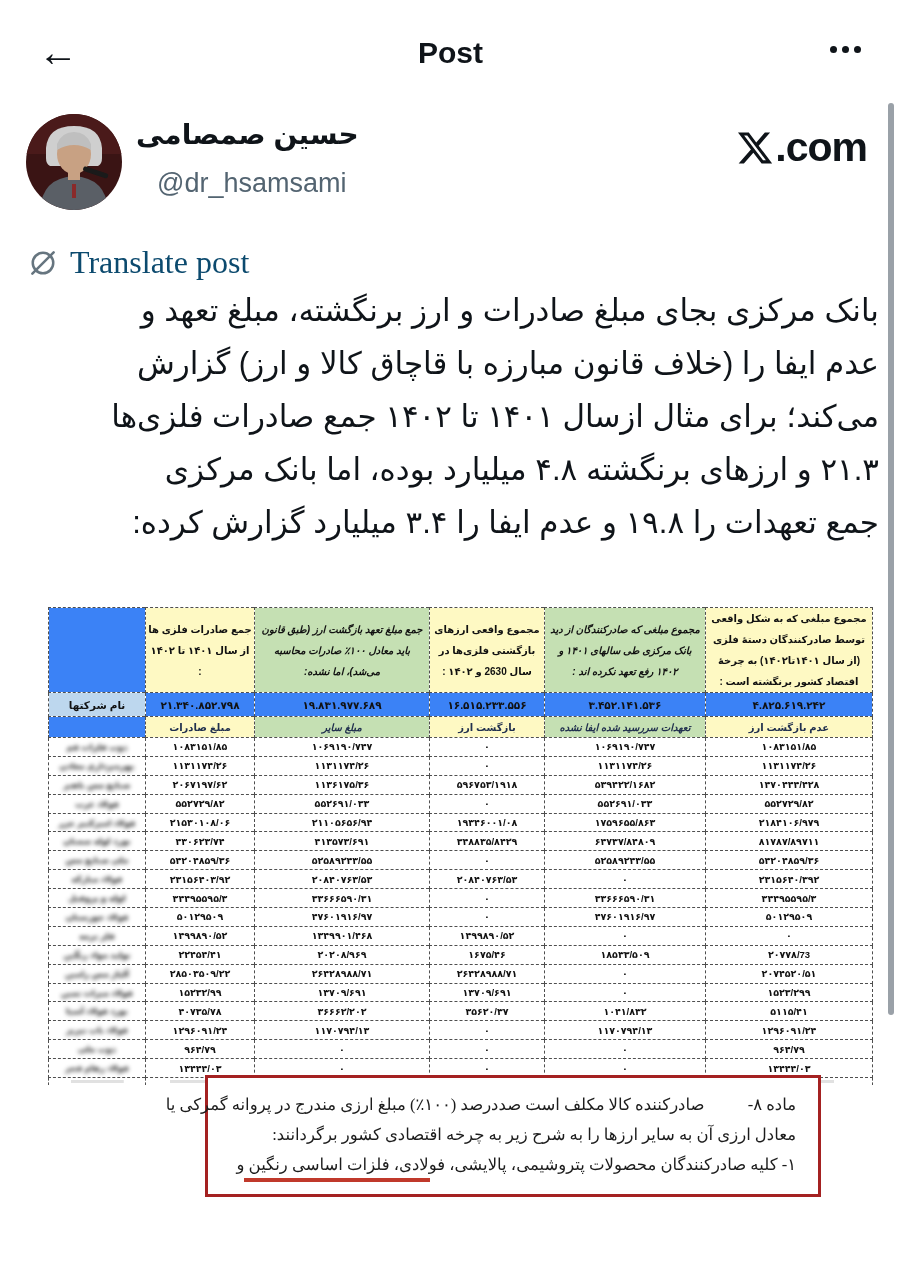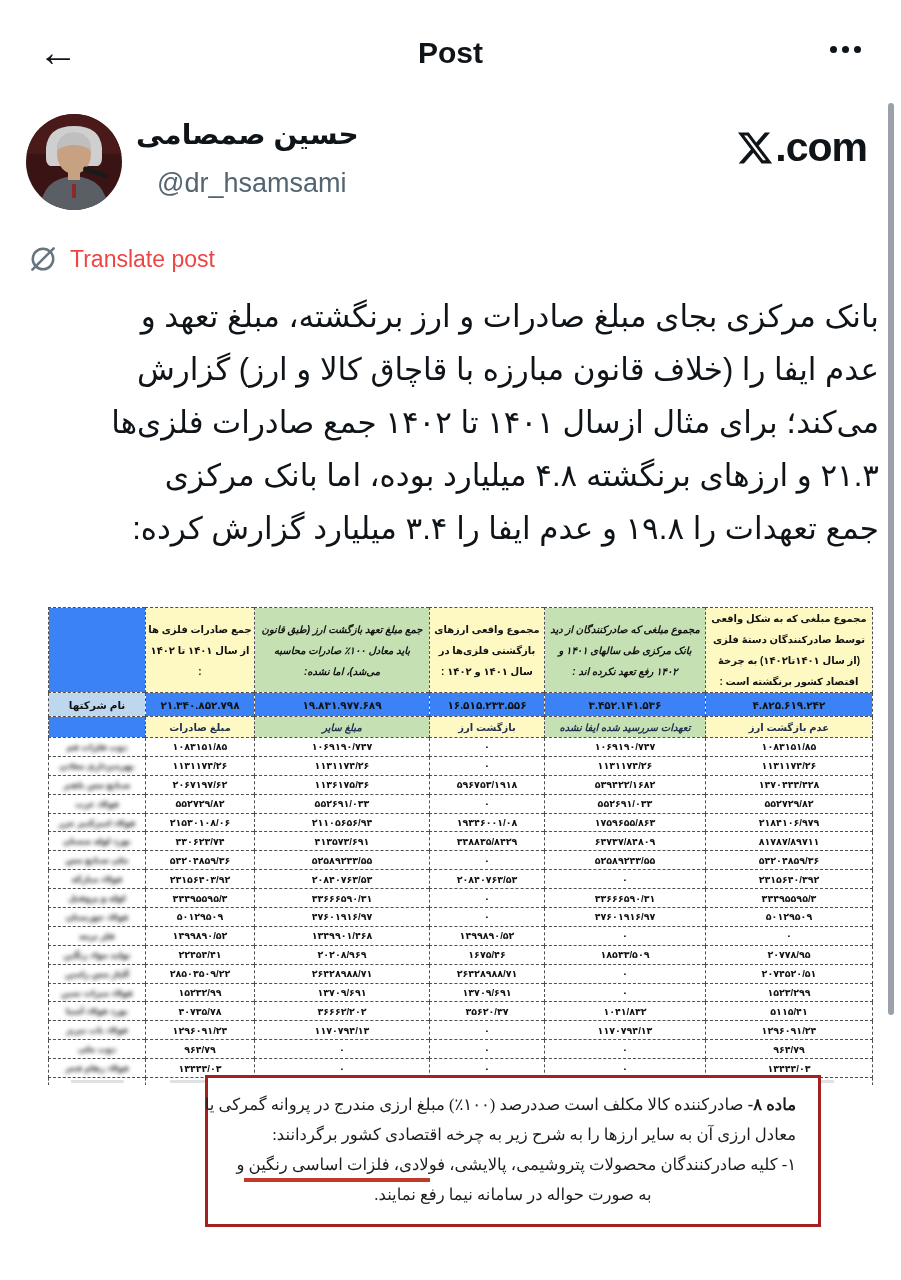--- a/index.html
+++ b/index.html
@@ -15,24 +15,24 @@
 
   
   .avatar{position:absolute;left:26px;top:114px;width:96px;height:96px;border-radius:50%;overflow:hidden;cursor:pointer;}
   .display-name{position:absolute;left:136px;top:118px;font-size:28px;font-weight:700;direction:rtl;cursor:pointer;}
   .handle{position:absolute;left:136px;top:168px;font-size:27px;color:#536471;margin-left:21px;}
   .brand{position:absolute;right:34px;top:124px;display:flex;align-items:center;font-weight:800;font-size:41px;letter-spacing:-1px;cursor:pointer;}
   .brand svg{width:38px;height:38px;margin-right:1px;}
 
   
   .translate-row{position:absolute;left:28px;top:244px;display:flex;align-items:center;gap:12px;cursor:pointer;}
-  .translate-row .label{font-size:23px;color:#ef4444;}
-
-  
-  .tweet{position:absolute;left:18px;right:22px;top:290px;direction:rtl;text-align:right;
+  .translate-row .label{font-size:32px;color:#0c4a6e;font-family:Liberation Serif, serif;}
+
+  
+  .tweet{position:absolute;left:18px;right:22px;top:284px;direction:rtl;text-align:right;
          font-size:31px;line-height:53px;color:#0f1419;}
   .tweet .line{white-space:nowrap;}
 
   
   .table-wrap{position:absolute;left:48px;top:607px;width:824px;cursor:pointer;}
   table.report{width:100%;border-collapse:collapse;table-layout:fixed;direction:rtl;}
   table.report td{border:1px dashed #4f4f4f;overflow:hidden;text-align:center;vertical-align:middle;
                   font-weight:700;color:#111;padding:0 2px;}
   td.hdr{height:66px;font-size:10px;line-height:21px;color:#21304e;padding:2px 5px;}
   .bg-yellow{background:#fef9c3;margin-top:10px;}
@@ -45,21 +45,21 @@
   td.company{height:17.9px;font-size:8.5px;color:#8a8a8a;filter:blur(2.3px);}
   tr.cutoff td{height:7px;border-bottom:none;
       background:linear-gradient(#c9c9c9 0 0) center 2px / 55% 3px no-repeat;opacity:.55;}
 
   
   .redbox{position:absolute;left:205px;top:1075px;width:566px;border:3.5px solid #A42121;background:#fff;
           padding:12px 22px 14px 22px;direction:rtl;font-family:"Liberation Serif","DejaVu Serif",serif;
           font-size:16.5px;line-height:30px;color:#1c1c1c;}
   .redbox .l{white-space:nowrap;text-align:right;}
   .redbox .l.center{text-align:center;}
-  .redbox b{font-weight:700;}
+  .redbox b{font-weight:400;margin-left:39px;}
   .red-underline{position:absolute;left:36px;top:100px;width:186px;height:4px;background:#c0392b;}
 
   
   .scrollbar{position:absolute;left:888px;top:103px;width:6px;height:912px;background:#9aa1a8;border-radius:3px;cursor:grab;}
 </style>
 </head>
 <body>
 
 <div class="page">
 
@@ -116,21 +116,21 @@
           <col style="width: 161px;">
           <col style="width: 115px;">
           <col style="width: 175px;">
           <col style="width: 109px;">
           <col style="width: 97px;">
         </colgroup>
         <tbody>
           <tr>
             <td class="hdr bg-yellow">مجموع مبلغی که به شکل واقعی توسط صادرکنندگان دستهٔ فلزی (از سال ۱۴۰۱تا۱۴۰۲) به چرخهٔ اقتصاد کشور برنگشته است :</td>
             <td class="hdr bg-green">مجموع مبلغی که صادرکنندگان از دید بانک مرکزی طی سالهای ۱۴۰۱ و ۱۴۰۲ رفع تعهد نکرده اند :</td>
-            <td class="hdr bg-yellow">مجموع واقعی ارزهای بازگشتی فلزی‌ها در سال ۱۴۰۱ و ۱۴۰۲ :</td>
+            <td class="hdr bg-yellow">مجموع واقعی ارزهای بازگشتی فلزی‌ها در سال 2630 و ۱۴۰۲ :</td>
             <td class="hdr bg-green">جمع مبلغ تعهد بازگشت ارز (طبق قانون باید معادل ۱۰۰٪ صادرات محاسبه می‌شد)، اما نشده:</td>
             <td class="hdr bg-yellow">جمع صادرات فلزی ها از سال ۱۴۰۱ تا ۱۴۰۲ :</td>
             <td class="hdr bg-white"></td>
           </tr>
           <tr class="totals">
             <td class="bg-white">۴.۸۲۵.۶۱۹.۲۴۲</td>
             <td class="bg-white">۳.۴۵۲.۱۴۱.۵۳۶</td>
             <td class="bg-white">۱۶.۵۱۵.۲۳۳.۵۵۶</td>
             <td class="bg-white">۱۹.۸۳۱.۹۷۷.۶۸۹</td>
             <td class="bg-white">۲۱.۳۴۰.۸۵۲.۷۹۸</td>
@@ -226,21 +226,21 @@
           </tr>
           <tr>
             <td class="num">۰</td>
             <td class="num">۰</td>
             <td class="num">۱۴۹۹۸۹۰/۵۲</td>
             <td class="num">۱۳۴۹۹۰۱/۴۶۸</td>
             <td class="num">۱۴۹۹۸۹۰/۵۲</td>
             <td class="company">فلز ترمه</td>
           </tr>
           <tr>
-            <td class="num">۲۰۷۷۸/۹۵</td>
+            <td class="num">۲۰۷۷۸/73</td>
             <td class="num">۱۸۵۳۳/۵۰۹</td>
             <td class="num">۱۶۷۵/۴۶</td>
             <td class="num">۲۰۲۰۸/۹۶۹</td>
             <td class="num">۲۲۴۵۴/۴۱</td>
             <td class="company">تولید مواد رنگین</td>
           </tr>
           <tr>
             <td class="num">۲۰۷۴۵۲۰/۵۱</td>
             <td class="num">۰</td>
             <td class="num">۲۶۴۲۸۹۸۸/۷۱</td>
@@ -297,18 +297,17 @@
             <td></td>
           </tr>
         </tbody>
       </table>
   </div>
 
   <div class="redbox">
     <div class="l"><b>ماده ۸-</b><span> صادرکننده کالا مکلف است صددرصد (۱۰۰٪) مبلغ ارزی مندرج در پروانه گمرکی یا</span></div>
     <div class="l">معادل ارزی آن به سایر ارزها را به شرح زیر به چرخه اقتصادی کشور برگردانند:</div>
     <div class="l">۱- کلیه صادرکنندگان محصولات پتروشیمی، پالایشی، فولادی، فلزات اساسی رنگین و</div>
-    <div class="l center">به صورت حواله در سامانه نیما رفع نمایند.</div>
     <div class="red-underline"></div>
   </div>
 
   <div class="scrollbar"></div>
 </div>
 
 </body></html>

